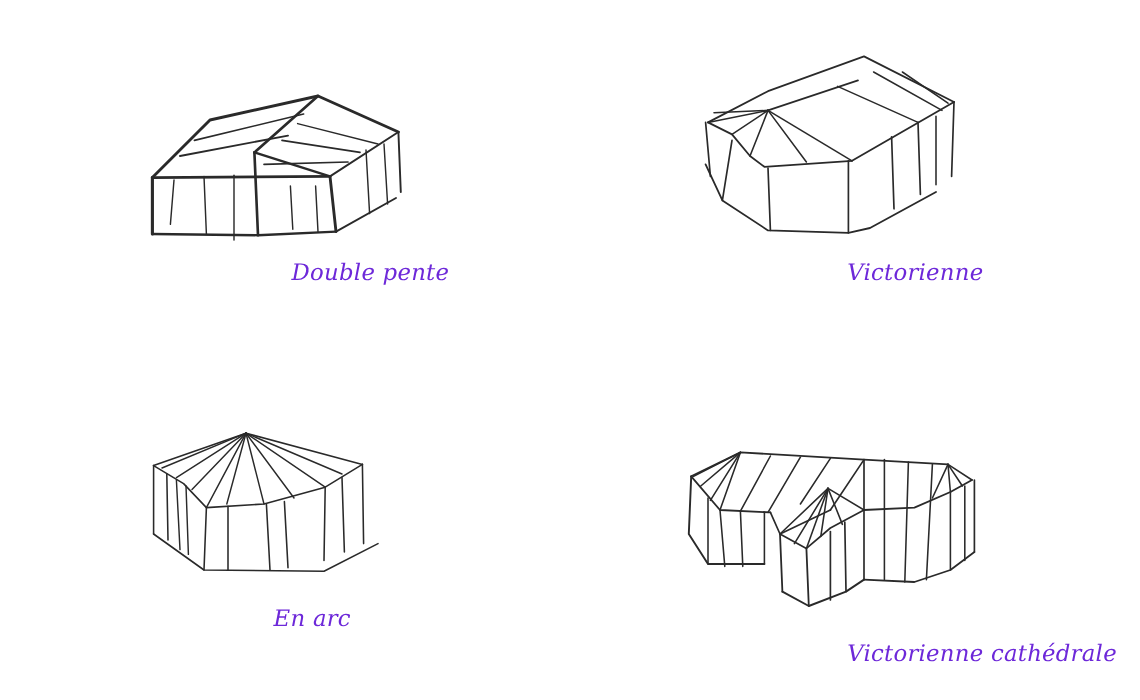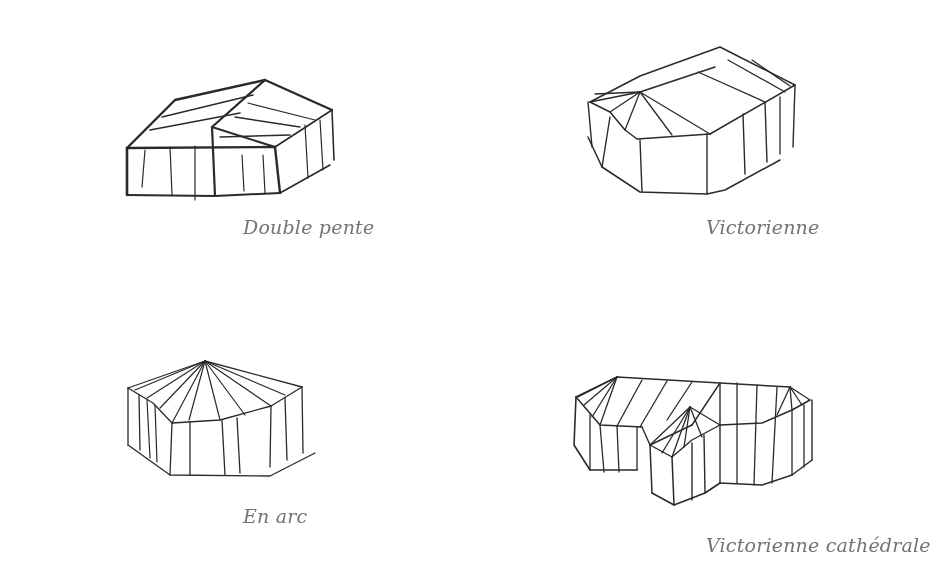--- a/index.html
+++ b/index.html
@@ -1,20 +1,20 @@
 <!DOCTYPE html>
 <html><head>
 <meta charset="utf-8">
 <style>
   html, body { margin: 0; padding: 0; background: #ffffff; }
   body { width: 950px; height: 583px; position: relative; overflow: hidden; font-family: "DejaVu Serif", serif; }
   .sketch { position: absolute; }
   .sketch svg { display: block; overflow: visible; }
   .sketch path, .sketch line, .sketch polyline, .sketch polygon { fill: none; stroke: #2a2a2a; stroke-linecap: round; stroke-linejoin: round; }
-  .caption { position: absolute; font-family: "DejaVu Serif", serif; font-style: italic; font-size: 19px; color: #737373; white-space: nowrap; letter-spacing: 0.2px; }
+  .caption { position: absolute; font-family: "DejaVu Serif", serif; font-style: italic; font-size: 19px; color: #6d28d9; white-space: nowrap; letter-spacing: 0.2px; }
 </style>
 </head>
 <body>
 
 <div class="sketch" style="left:120px; top:75px;">
   <svg width="230" height="130" viewBox="0 0 230 130">
 
     <polyline points="7,120 95,121 160,118" stroke-width="2"></polyline>
     <polyline points="160,118 210,90" stroke-width="1.6"></polyline>
     <line x1="7" y1="73" x2="7" y2="120" stroke-width="2.6"></line>
@@ -105,21 +105,21 @@
     <line x1="30" y1="45" x2="32" y2="102" stroke-width="1.2"></line>
     <line x1="47" y1="63" x2="45" y2="115" stroke-width="1.3"></line>
     <line x1="65" y1="62" x2="65" y2="115" stroke-width="1.3"></line>
     <line x1="97" y1="60" x2="100" y2="115" stroke-width="1.3"></line>
     <line x1="112" y1="58" x2="115" y2="113" stroke-width="1.3"></line>
     <line x1="146" y1="46" x2="145" y2="107" stroke-width="1.3"></line>
     <line x1="160" y1="38" x2="162" y2="100" stroke-width="1.3"></line>
     <line x1="177" y1="27" x2="178" y2="93" stroke-width="1.3"></line>
   </svg>
 </div>
-<div class="caption" style="left:243px; top:505px;">En arc</div>
+<div class="caption" style="left:228px; top:505px;">En arc</div>
 
 <div class="sketch" style="left:572px; top:375px;">
   <svg width="250" height="135" viewBox="0 0 250 135">
 
     <polyline points="4,22 2,70 18,95 65,95" stroke-width="1.6"></polyline>
 
     <polyline points="4,22 45,2 148,8 218,12" stroke-width="1.5"></polyline>
 
     <line x1="45" y1="2" x2="6" y2="22" stroke-width="1.3"></line>
     <line x1="45" y1="2" x2="12" y2="30" stroke-width="1.3"></line>

